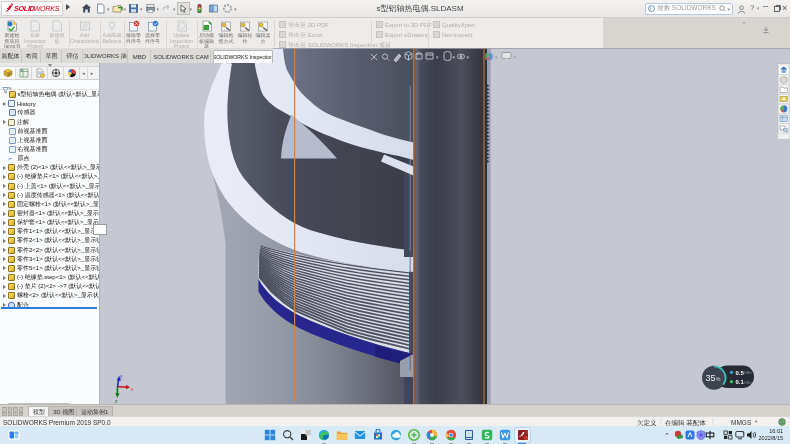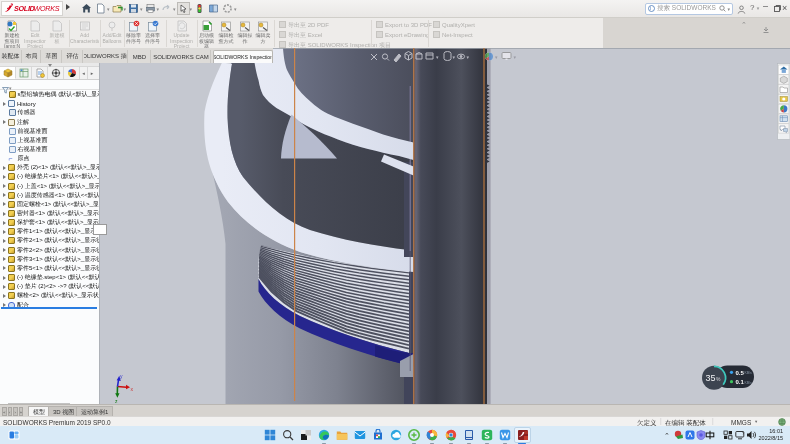--- a/index.html
+++ b/index.html
@@ -121,20 +121,21 @@
             <path d="M1.5,2 h8 v7 h-8 Z M5.2,2 v7" stroke="#4a6a90" stroke-width="0.7" fill="none"></path>
           </svg>
         </div>
   <div class="qi">
           <svg width="11" height="11">
             <circle cx="5.5" cy="5.5" r="3.6" fill="none" stroke="#9a9a9a" stroke-width="1.6" stroke-dasharray="2 1.2"></circle>
           </svg>
         </div>
         <span class="car">▾</span>
  </div>
+ <div class="abs" id="title-text">s型铝轴热电偶.SLDASM</div>
  <div class="abs" id="searchbox">
         <svg width="7" height="7">
           <circle cx="3.5" cy="3.5" r="3" fill="none" stroke="#4a78b8" stroke-width="0.8"></circle>
           <text x="2" y="5.4" font-size="5" fill="#4a78b8">i</text>
         </svg>
         <span style="flex:1;overflow:hidden;white-space:nowrap;">搜索 SOLIDWORKS 帮助</span>
         <svg width="7" height="7">
           <circle cx="3" cy="3" r="2.2" fill="none" stroke="#888" stroke-width="0.9"></circle>
           <path d="M4.6,4.6 L6.4,6.4" stroke="#888" stroke-width="0.9"></path>
         </svg>

